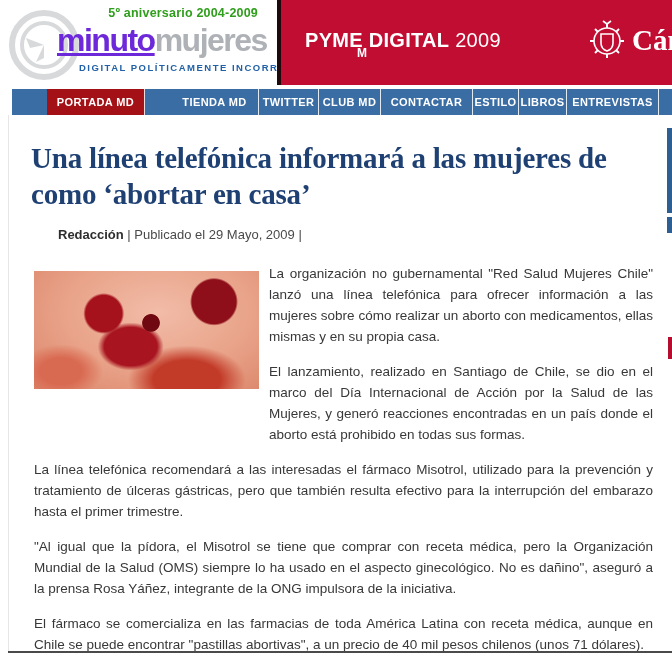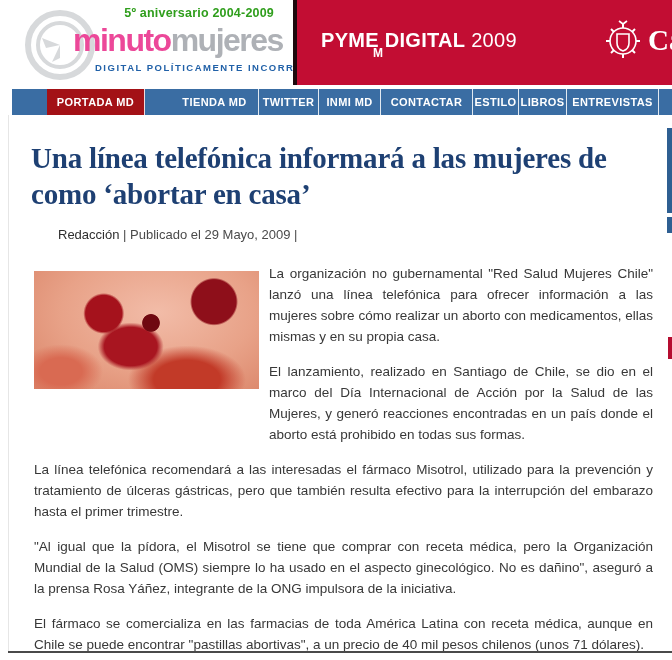--- a/index.html
+++ b/index.html
@@ -3,31 +3,31 @@
 <meta charset="utf-8">
 <style>
   * { margin:0; padding:0; box-sizing:border-box; }
   html,body { background:#fff; }
   .page {
     position:relative; width:672px; height:660px; background:#fff;
     overflow:hidden; font-family:"Liberation Sans", sans-serif;
   }
 
   
-  .header { position:absolute; top:0; left:16px; width:532px; height:85px; background:#fff; }
+  .header { position:absolute; top:0; left:0; width:532px; height:85px; background:#fff; }
   .anniversary {
     position:absolute; top:6px; left:20px; width:238px; text-align:right;
     font-size:12.5px; font-weight:bold; color:#2f9e1c; letter-spacing:.2px;
   }
   .clock { position:absolute; top:8px; left:6px; }
   .wordmark {
     position:absolute; top:24px; left:57px; font-size:32px; font-weight:bold;
     letter-spacing:-1.5px; line-height:1;
   }
-  .wordmark .w-minuto { color:#ec4899; }
+  .wordmark .w-minuto { color:#6d28d9;text-decoration:underline; }
   .wordmark .w-digital { color:#aeb1b6; }
   .tagline {
     position:absolute; top:62px; left:79px; font-size:9.5px; font-weight:bold;
     color:#2161a8; letter-spacing:1.5px;
   }
   .header-divider { position:absolute; top:0; left:277px; width:4px; height:85px; background:#1e090d; }
   .banner {
     position:absolute; top:0; left:281px; width:391px; height:85px; background:#c20d33;
   }
   .banner-text {
@@ -65,21 +65,21 @@
   .nav-item:nth-child(8){ width:92px; }
   .nav-item:nth-child(9){ flex:1 0 auto; border-right:none; justify-content:center; }
 
   
   .content { position:absolute; top:115px; left:8px; right:0; bottom:8px; border-left:1px solid #e6e6e6; }
   .page-title {
     margin:25px 19px 0 22px; font-family:Liberation Serif, serif; font-weight:600;
     font-size:29px; line-height:36px; color:#1e4073; letter-spacing:-.2px;
   }
   .byline { margin:15px 22px 0 25px; font-size:13px; color:#3c3c3c; }
-  .byline .b-author { font-weight:normal; color:#2e2e2e;padding-left:24px; }
+  .byline .b-author { font-weight:bold; color:#2e2e2e;padding-left:24px; }
   .byline .b-rest { color:#4a4a4a; }
 
   .article { margin:21px 19px 0 25px; }
   .article::after { content:""; display:block; clear:both; }
   .article-image {
     float:left; width:225px; height:118px; margin:8px 10px 36px 0;
     background:
       radial-gradient(circle 14px at 52% 44%, #6f0810 60%, rgba(111,8,16,0) 66%),
       radial-gradient(circle 33px at 31% 36%, #a5121c 55%, rgba(165,18,28,0) 62%),
       radial-gradient(ellipse 55px 40px at 43% 64%, #a81520 48%, rgba(168,21,32,0) 60%),
@@ -152,21 +152,21 @@
         <span class="camara-word">Cám</span>
       </div>
       <div class="camara-sub">M</div>
     </div>
   </div>
 
   <div class="nav">
       <div class="nav-item active">PORTADA MD</div>
       <div class="nav-item">TIENDA MD</div>
       <div class="nav-item">TWITTER</div>
-      <div class="nav-item">INMI MD</div>
+      <div class="nav-item">CLUB MD</div>
       <div class="nav-item">CONTACTAR</div>
       <div class="nav-item">ESTILO</div>
       <div class="nav-item">LIBROS</div>
       <div class="nav-item">ENTREVISTAS</div>
     </div>
 
   <div class="content">
     <h1 class="page-title">Una línea telefónica informará a las mujeres de como ‘abortar en casa’</h1>
 
     <div class="byline">

